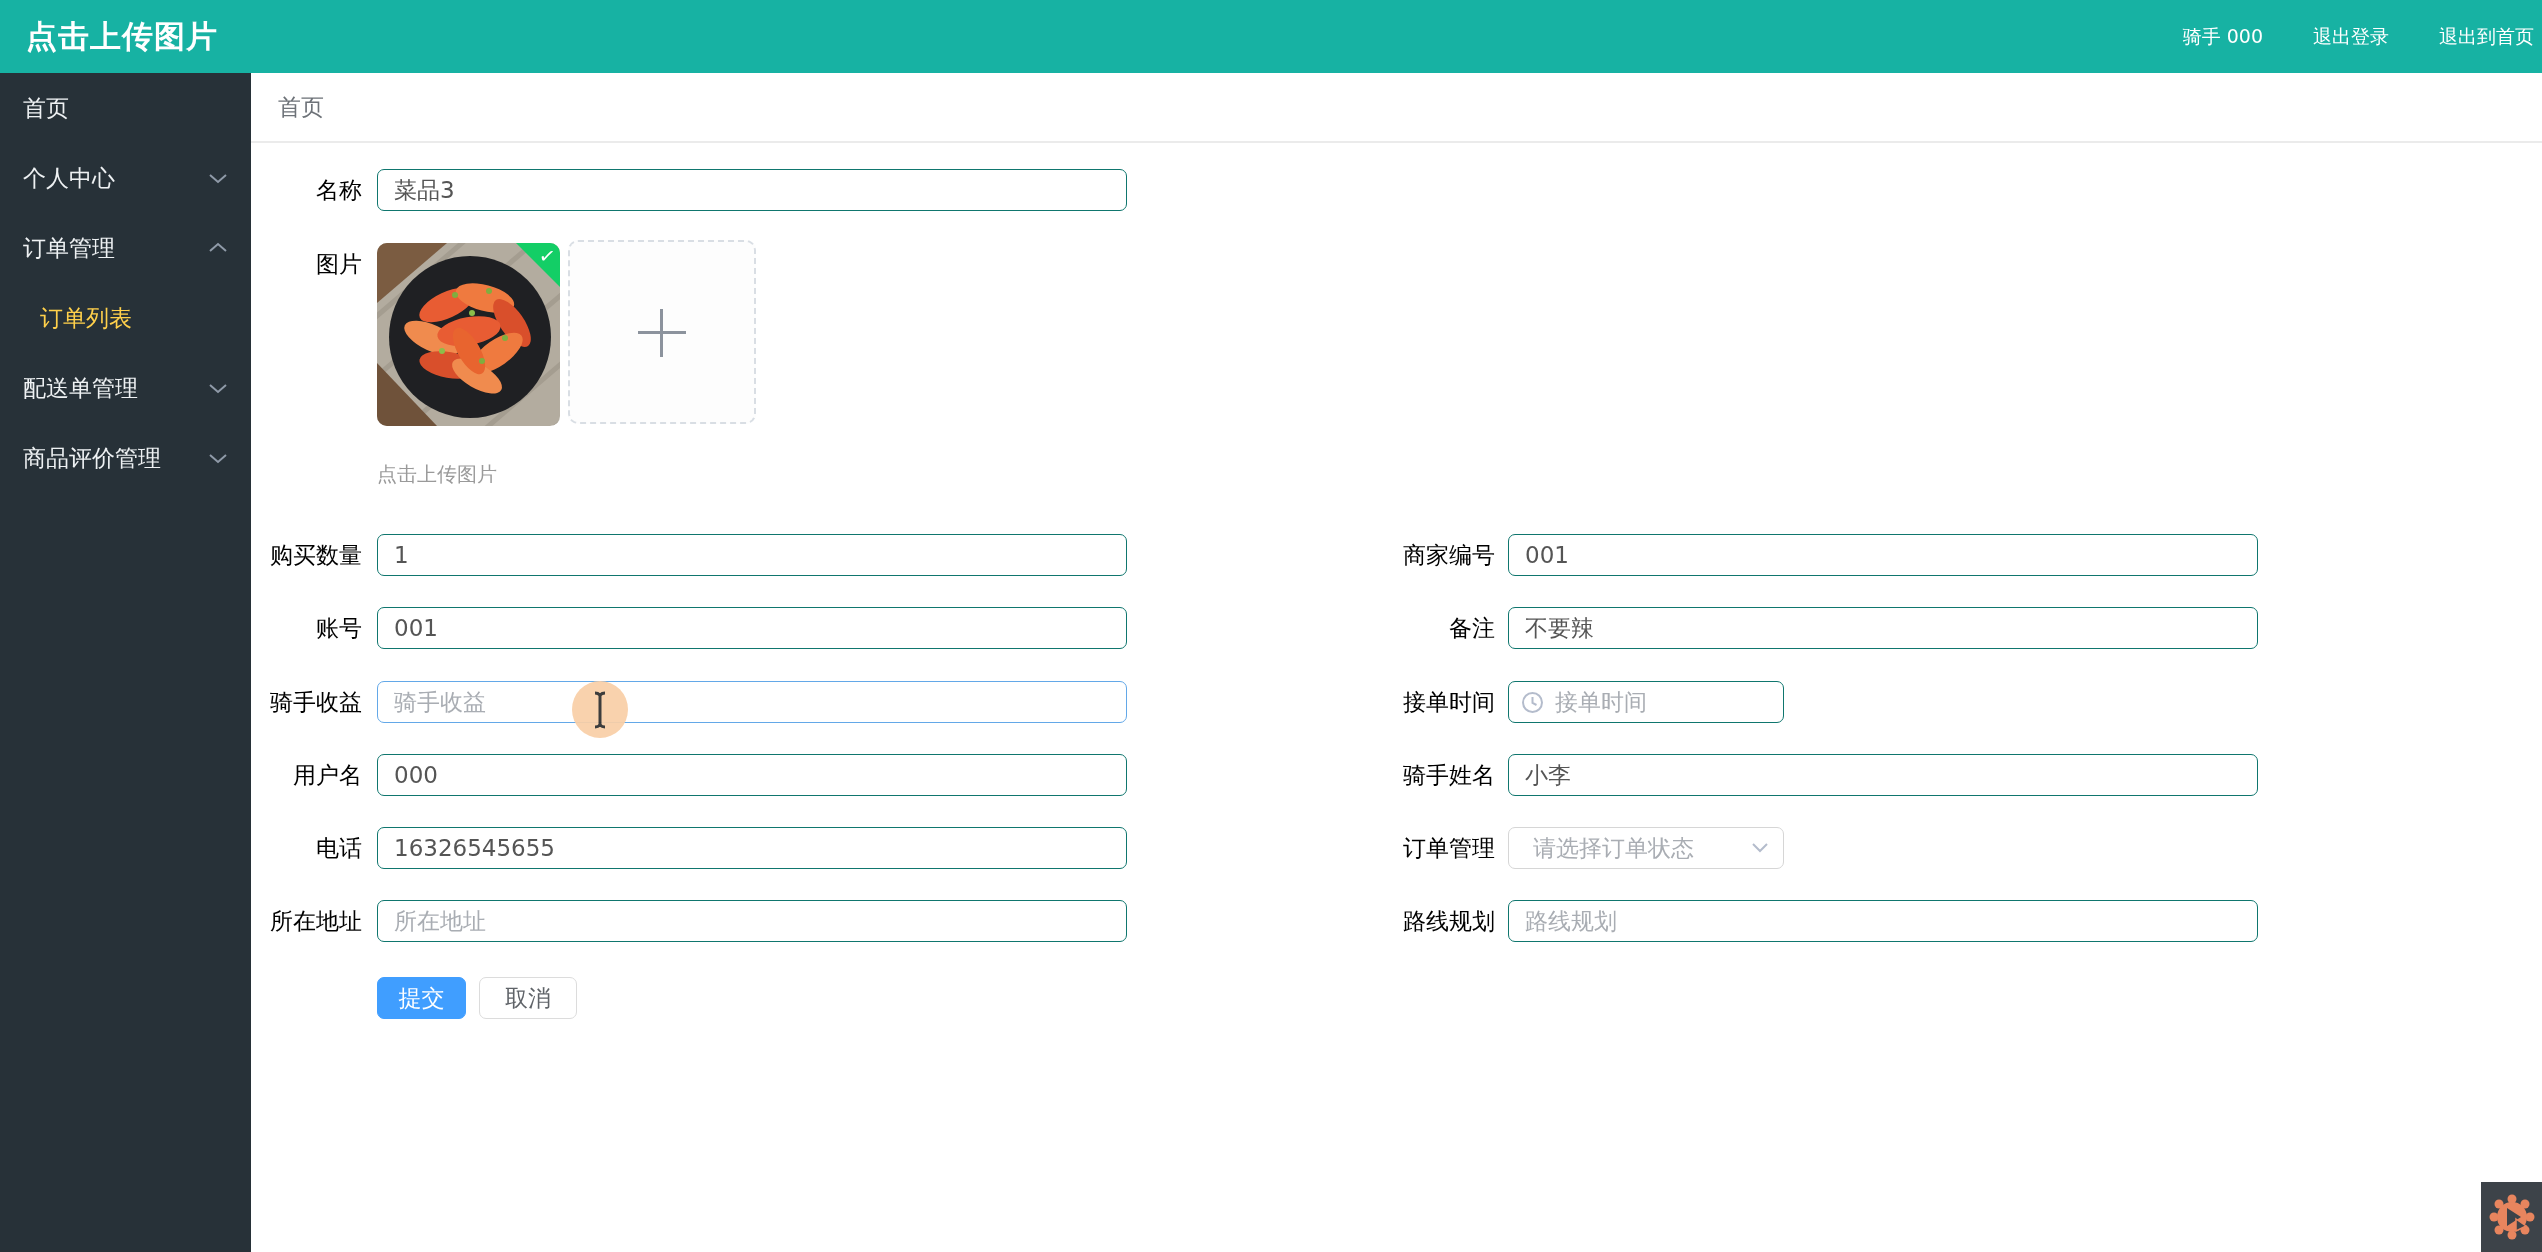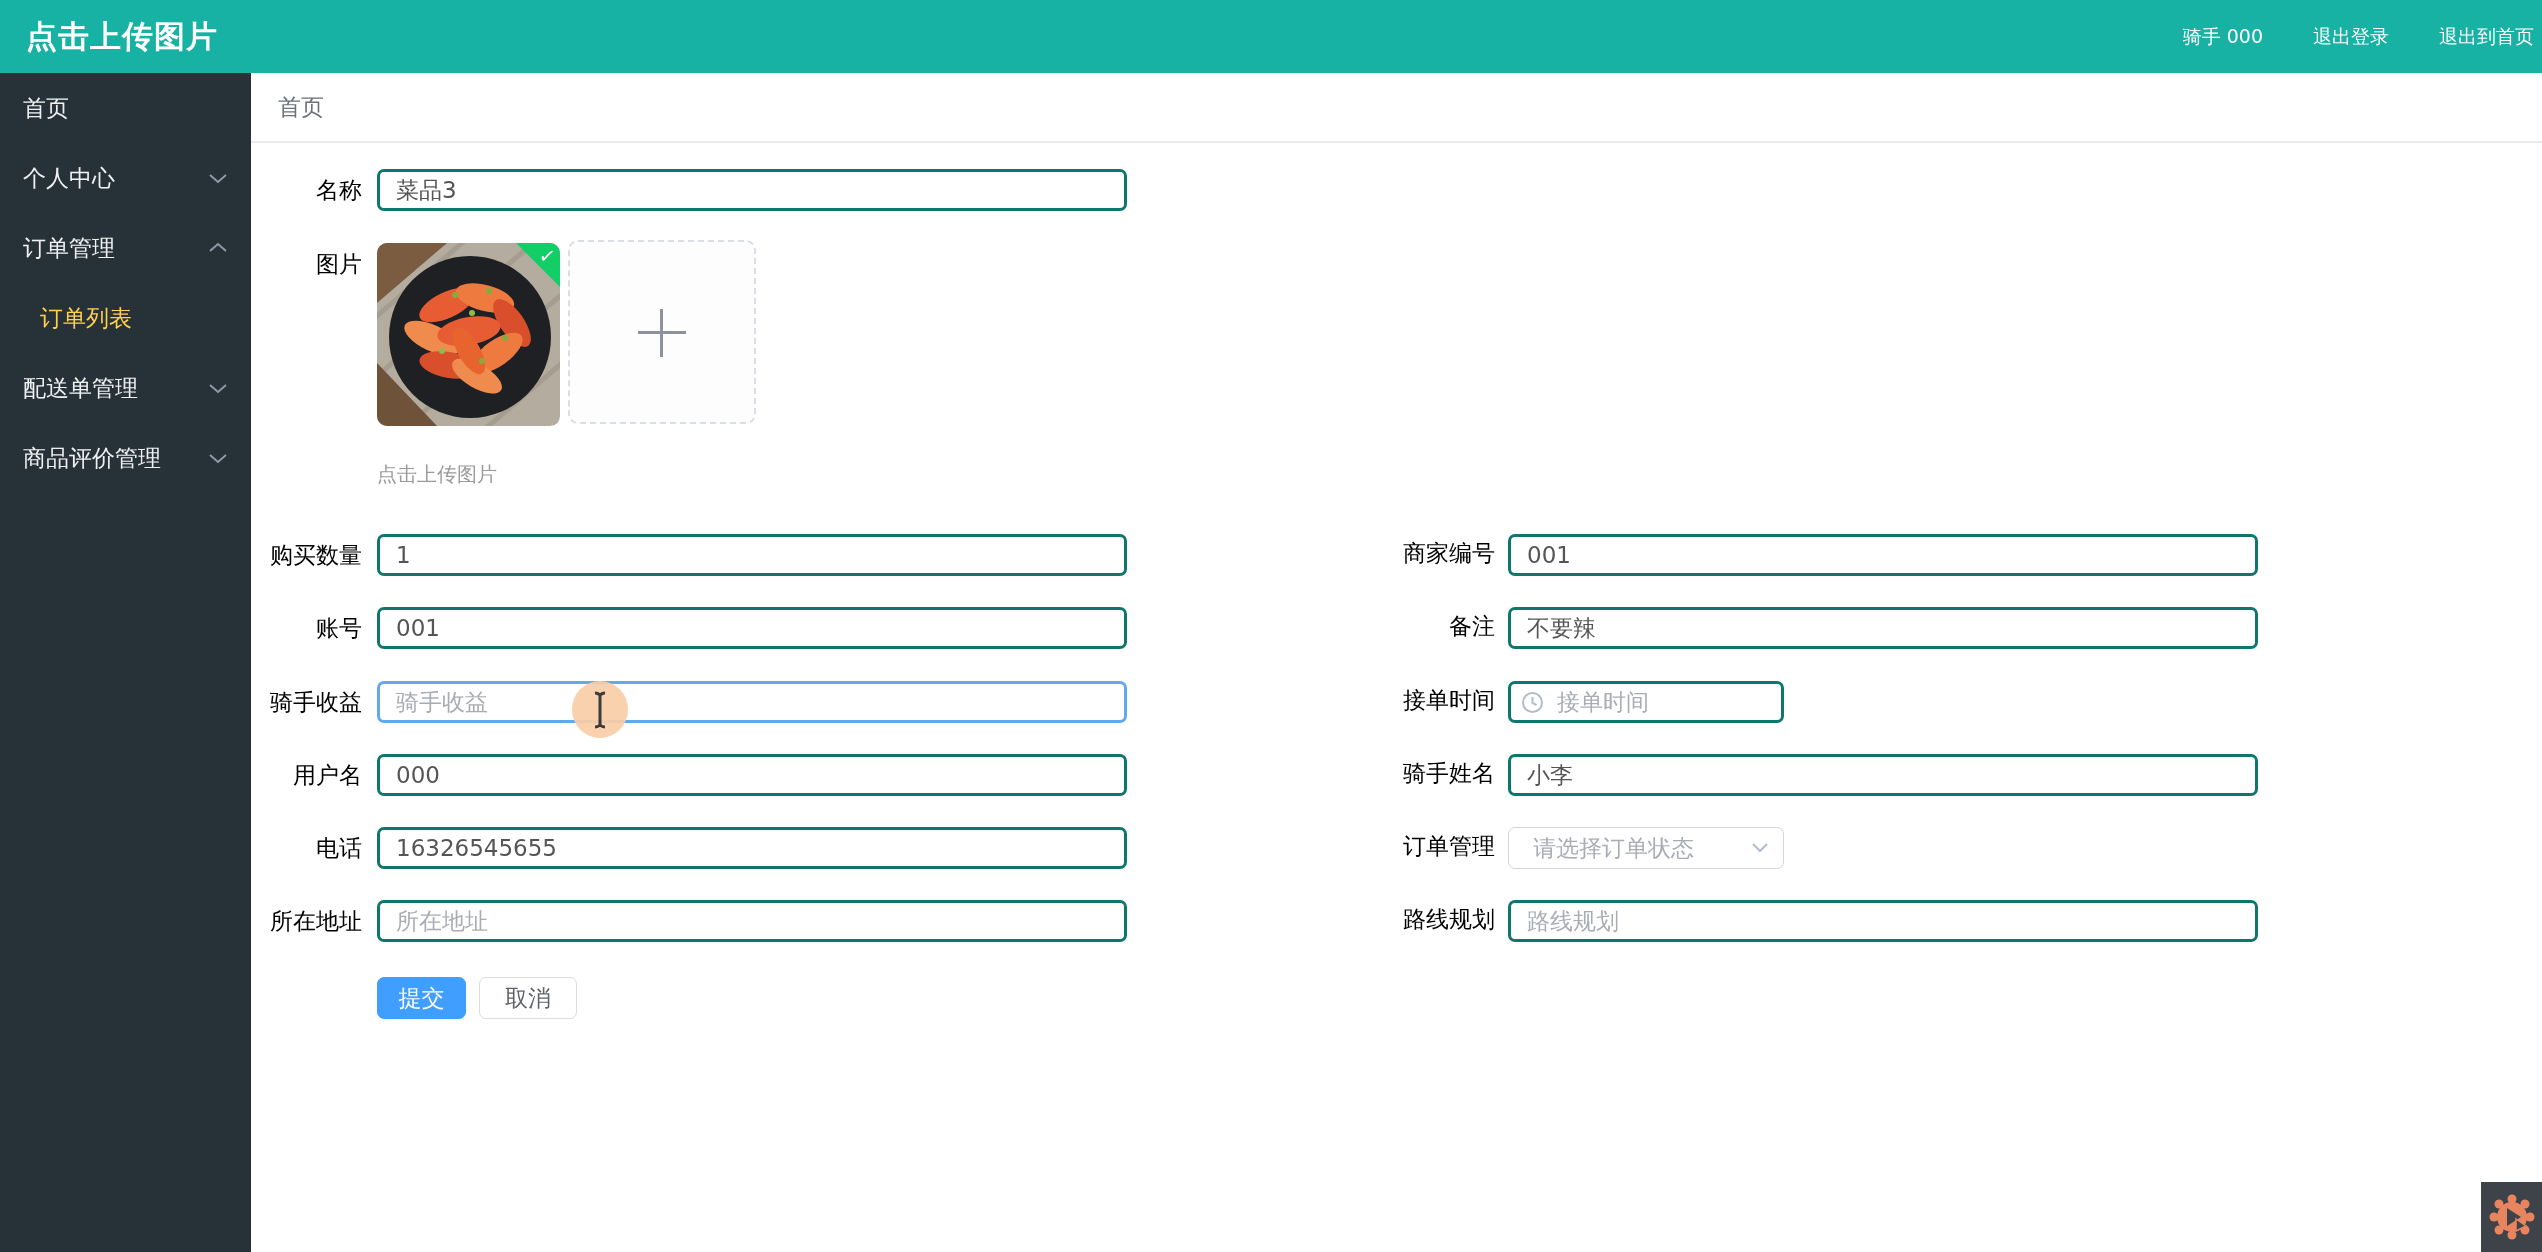--- a/index.html
+++ b/index.html
@@ -35,24 +35,24 @@
   }
   .breadcrumb-text { font-size:23px; color:#6d7278; }
 
   
   .main { position:absolute; top:143px; left:251px; width:2291px; height:1109px; background:#fff; }
 
   .f-label {
     position:absolute; width:111px; text-align:right; font-size:23px; color:#000000;
     line-height:42px; white-space:nowrap;
   }
-  .f-label.r { width:184px; left:1060px;font-family:Liberation Mono, monospace; }
+  .f-label.r { width:184px; left:1060px; }
 
   .inp {
-    position:absolute; height:42px; width:750px; border:3px solid #0f766e; border-radius:7px;
+    position:absolute; height:42px; width:750px; border:1px solid #0f766e; border-radius:7px;
     background:#fff; font-size:23px; color:#555; padding:0 16px; outline:none;
     font-family:inherit;
   }
   .inp::placeholder { color:#a9adb3; }
   .inp.narrow { width:276px; }
   .inp.focused { border-color:#63a8e8; }
   .inp.with-icon { padding-left:46px; }
 
   .field-icon { position:absolute; pointer-events:none; }
 

